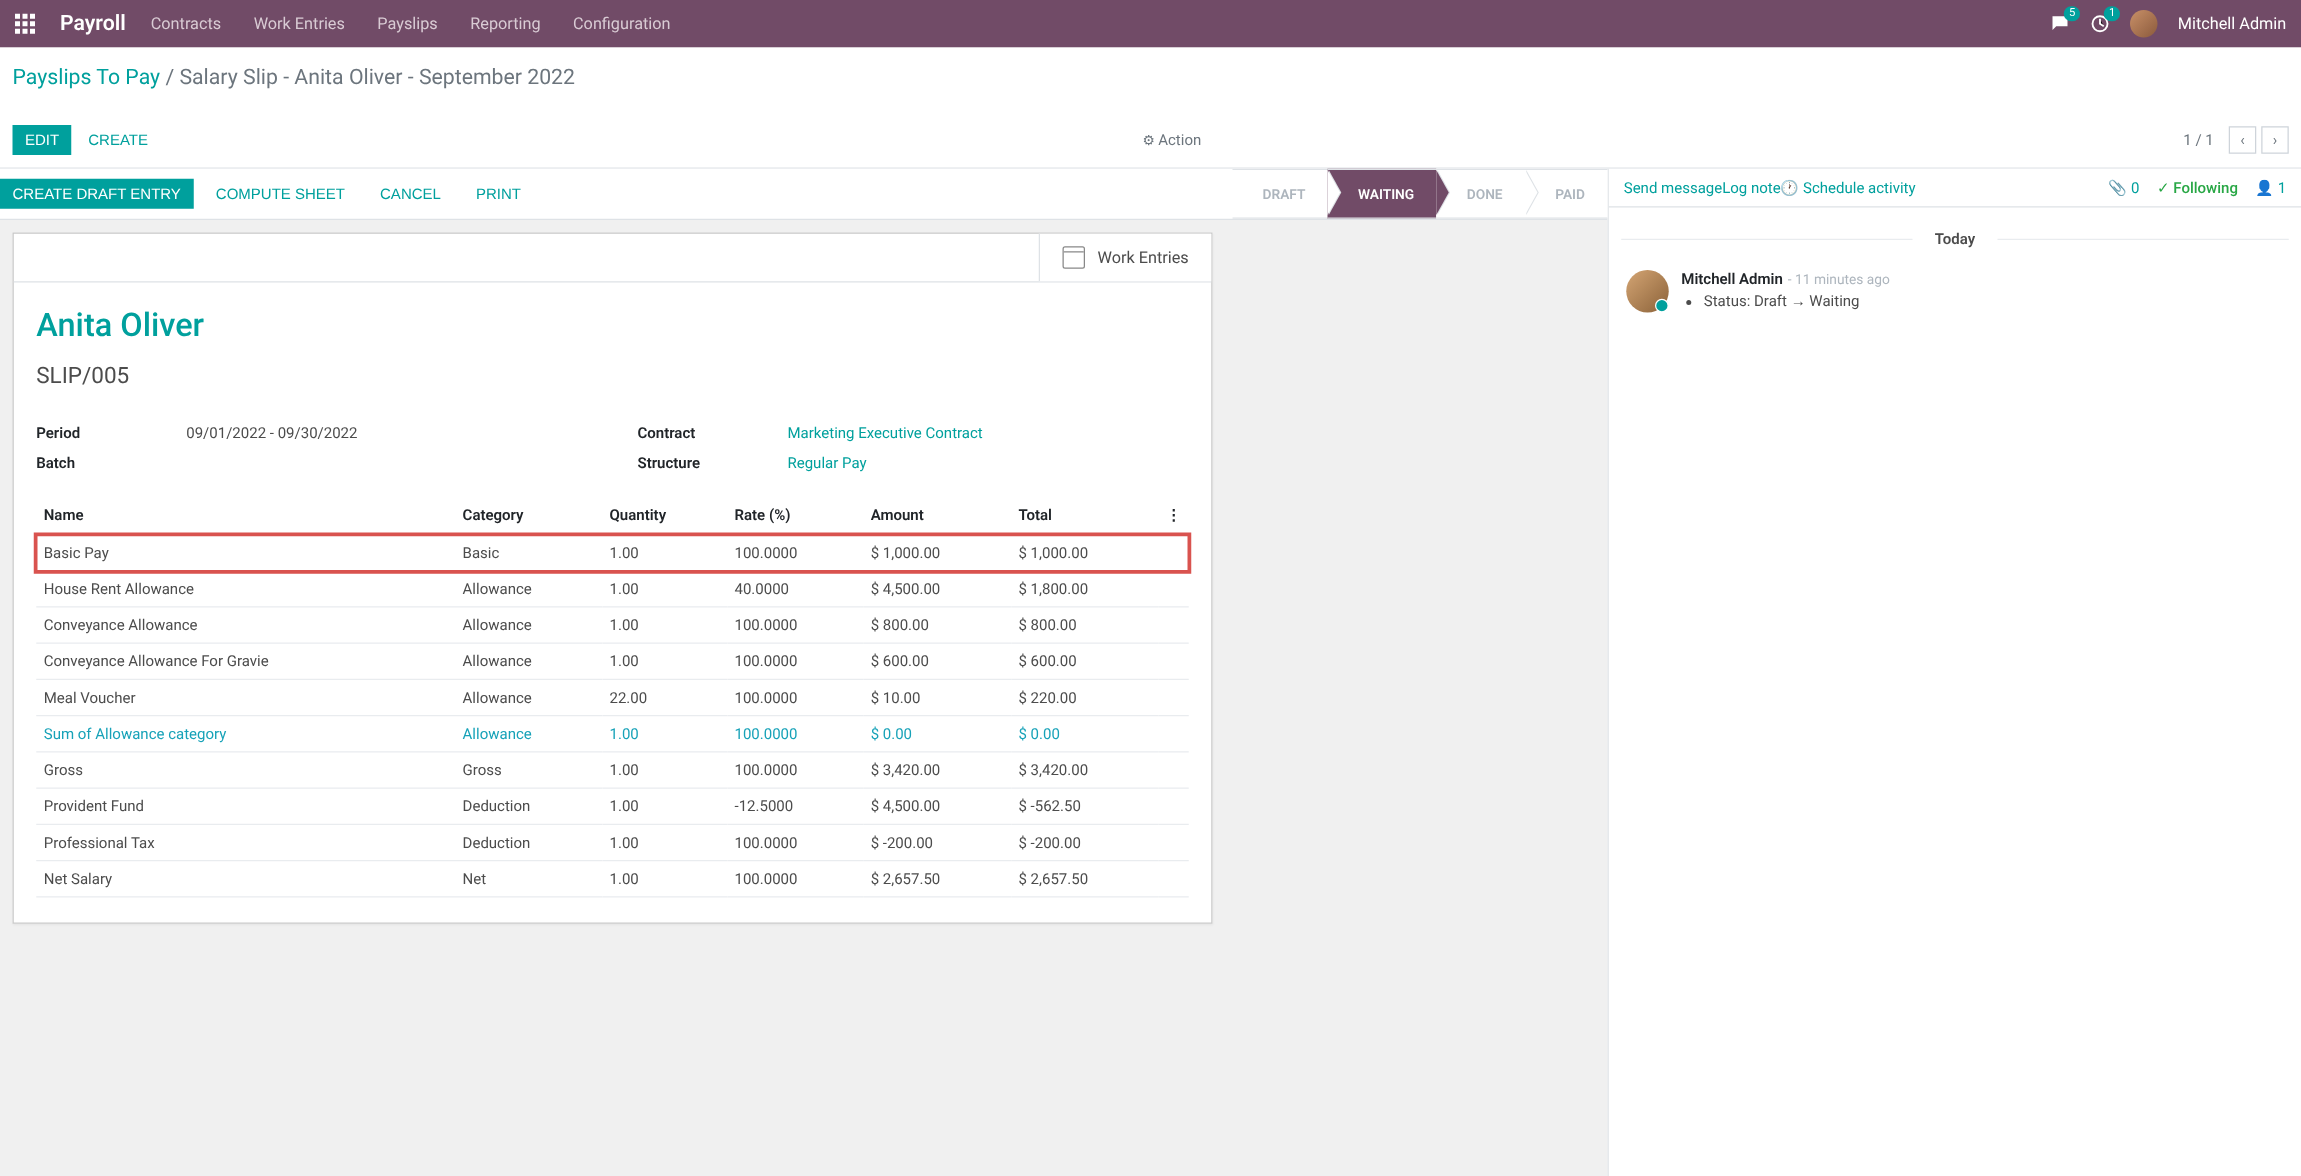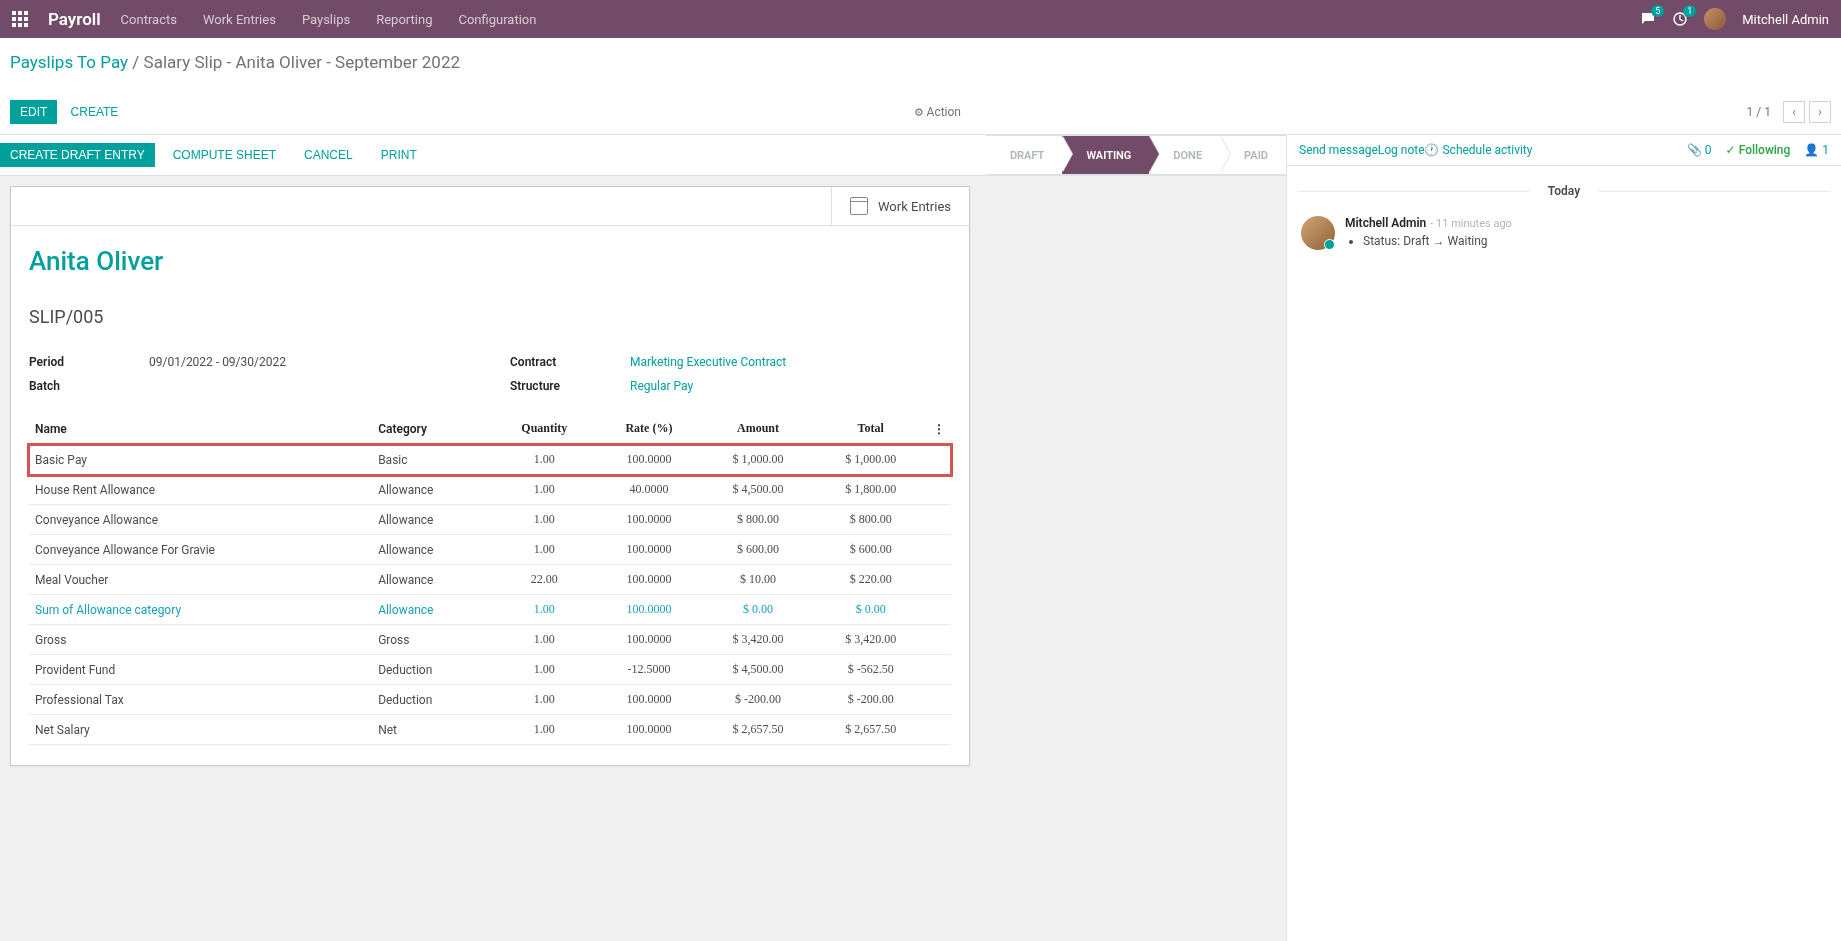--- a/index.html
+++ b/index.html
@@ -45,35 +45,35 @@
 .step:last-child::after, .step:last-child::before { display: none; }
 
 .sheet-wrap { padding: 10px; }
 .sheet { background: #fff; border: 1px solid #c8c8c8; padding: 0; max-width: 960px; box-shadow: 0 1px 2px rgba(0,0,0,0.05); }
 .sheet-header-buttons { border-bottom: 1px solid #dee2e6; display: flex; justify-content: flex-end; }
 .work-entries-btn { padding: 10px 18px; border-left: 1px solid #dee2e6; cursor: pointer; display: flex; align-items: center; gap: 10px; color: #4c4c4c; background: #fff; }
 .cal-icon { width: 18px; height: 18px; border: 1px solid #888; border-radius: 2px; position: relative; }
 .cal-icon::before { content: ""; position: absolute; top: 3px; left: 0; right: 0; height: 1px; background: #888; }
 
 .sheet-body { padding: 20px 18px; }
-.emp-name { color: #00a09d; font-size: 26px; font-weight: 500; margin-bottom: 30px; }
+.emp-name { color: #00a09d; font-size: 26px; font-weight: 500; margin-bottom: 14px; }
 .slip-no { font-size: 18px; color: #4c4c4c; margin-bottom: 28px; }
 .fields-grid { display: grid; grid-template-columns: 1fr 1fr; gap: 10px 40px; margin-bottom: 20px; }
 .field-row { display: flex; }
 .field-label { width: 120px; font-weight: 600; font-size: 12px; color: #212529; }
 .field-value { font-size: 12px; color: #4c4c4c; }
 .field-value a { color: #00a09d; text-decoration: none; cursor: pointer; }
 
 .tabs { border-bottom: 1px solid #dee2e6; display: flex; margin-top: 20px; }
 .tab { padding: 9px 14px; font-size: 12px; border: 1px solid transparent; border-bottom: none; cursor: pointer; color: #4c4c4c; position: relative; top: 1px; background: #fff; }
 .tab.active { border-color: #dee2e6; border-top: 2px solid #714b67; background: #fff; color: #000; }
 
 .comp-table { width: 100%; border-collapse: collapse; font-size: 12px; }
 .comp-table th { text-align: left; padding: 8px 6px; font-weight: 600; border-bottom: 1px solid #dee2e6; color: #212529; }
-.comp-table th.r, .comp-table td.r { text-align: center; font-family: Liberation Serif, serif; }
+.comp-table th.r, .comp-table td.r { text-align: left; }
 .comp-table td { padding: 7px 6px; border-bottom: 1px solid #e9ecef; }
 .comp-table tr.link-row td, .comp-table tr.link-row td a { color: #17a2b8; }
 .highlight-box { outline: 3px solid #d9534f; outline-offset: -1px; }
 .kebab { cursor: pointer; color: #6c757d; width: 14px; text-align: center; }
 
 .watcher { width: 555px; border-left: 1px solid #dee2e6; background: #fff; min-height: 820px; }
 .watcher-header { display: flex; justify-content: space-between; padding: 8px 12px; border-bottom: 1px solid #dee2e6; align-items: center; }
 .watcher-actions { display: flex; }
 .watcher-actions a { color: #00a09d; font-size: 12px; text-decoration: none; cursor: pointer; }
 .watcher-status { display: flex; gap: 14px; font-size: 12px; }

